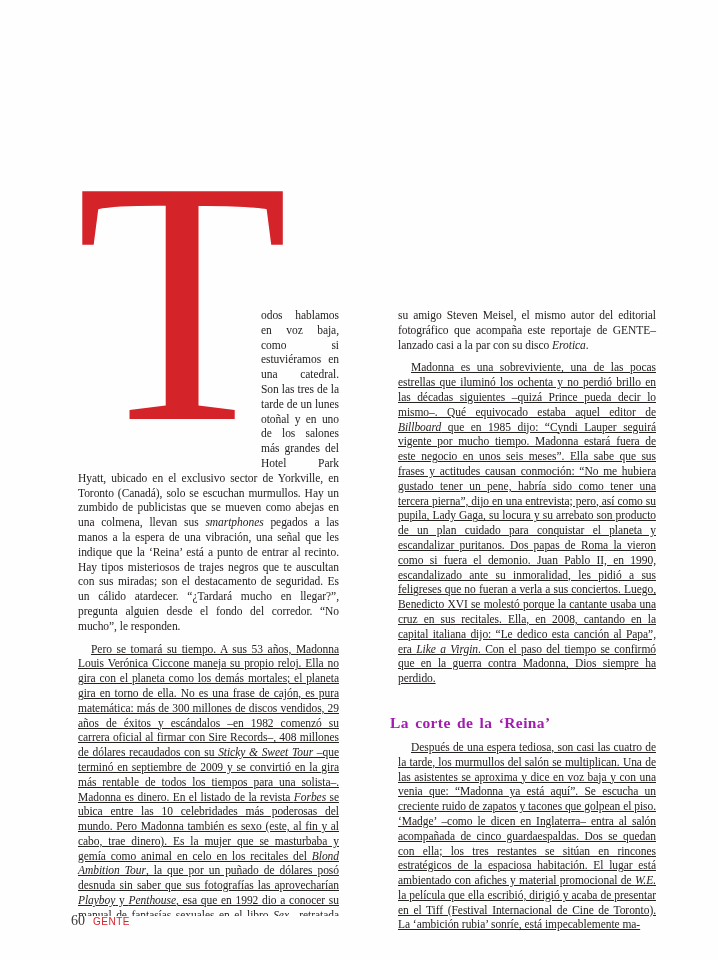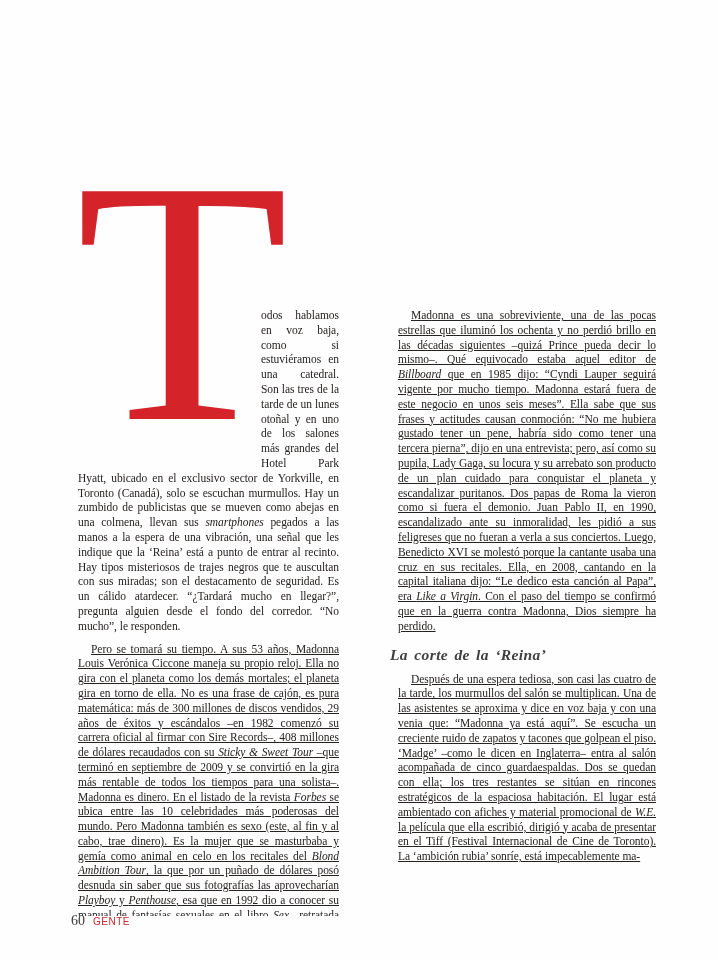--- a/index.html
+++ b/index.html
@@ -54,28 +54,27 @@
     text-align: justify;
     color: #262220;
     letter-spacing: -0.05px;
   }
   p.body.indent {
     text-indent: 13px;
     text-decoration: underline;
   }
   .it { font-style: italic; }
   .section-heading {
-    margin: 12px 0 5px 0;
+    margin: 28px 0 5px 0;
     font-family: "Liberation Serif", serif;
     font-size: 15.5px;
     font-weight: 700;
-    color: #404040;
+    color: #a21caf;
     letter-spacing: 0.4px;
     word-spacing: 2px;
-    font-style: italic;
   }
   .footer {
     position: absolute;
     left: 71px;
     top: 913px;
     display: flex;
     align-items: baseline;
     gap: 8px;
   }
   .page-num {
@@ -98,20 +97,21 @@
 
   <span class="dropcap">T</span>
 
   <div class="col col1">
     <div class="dropcap-spacer"></div>
     <p class="body"><span>odos hablamos en voz baja, como si estuviéramos en una catedral. Son las tres de la tarde de un lunes otoñal y en uno de los salones más grandes del Hotel Park Hyatt, ubicado en el exclusivo sector de Yorkville, en Toronto (Canadá), solo se escuchan murmullos. Hay un zumbido de publicistas que se mueven como abejas en una colmena, llevan sus </span><span class="it">smartphones</span><span> pegados a las manos a la espera de una vibración, una señal que les indique que la ‘Reina’ está a punto de entrar al recinto. Hay tipos misteriosos de trajes negros que te auscultan con sus miradas; son el destacamento de seguridad. Es un cálido atardecer. “¿Tardará mucho en llegar?”, pregunta alguien desde el fondo del corredor. “No mucho”, le responden.</span></p>
     <p class="body indent"><span>Pero se tomará su tiempo. A sus 53 años, Madonna Louis Verónica Ciccone maneja su propio reloj. Ella no gira con el planeta como los demás mortales; el planeta gira en torno de ella. No es una frase de cajón, es pura matemática: más de 300 millones de discos vendidos, 29 años de éxitos y escándalos –en 1982 comenzó su carrera oficial al firmar con Sire Records–, 408 millones de dólares recaudados con su </span><span class="it">Sticky &amp; Sweet Tour</span><span> –que terminó en septiembre de 2009 y se convirtió en la gira más rentable de todos los tiempos para una solista–. Madonna es dinero. En el listado de la revista </span><span class="it">Forbes</span><span> se ubica entre las 10 celebridades más poderosas del mundo. Pero Madonna también es sexo (este, al fin y al cabo, trae dinero). Es la mujer que se masturbaba y gemía como animal en celo en los recitales del </span><span class="it">Blond Ambition Tour</span><span>, la que por un puñado de dólares posó desnuda sin saber que sus fotografías las aprovecharían </span><span class="it">Playboy</span><span> y </span><span class="it">Penthouse</span><span>, esa que en 1992 dio a conocer su manual de fantasías sexuales en el libro </span><span class="it">Sex</span><span> –retratada por</span></p>
   </div>
 
   <div class="col col2">
+    <p class="body"><span>su amigo Steven Meisel, el mismo autor del editorial fotográfico que acompaña este reportaje de GENTE– lanzado casi a la par con su disco </span><span class="it">Erotica</span><span>.</span></p>
     <p class="body indent"><span>Madonna es una sobreviviente, una de las pocas estrellas que iluminó los ochenta y no perdió brillo en las décadas siguientes –quizá Prince pueda decir lo mismo–. Qué equivocado estaba aquel editor de </span><span class="it">Billboard</span><span> que en 1985 dijo: “Cyndi Lauper seguirá vigente por mucho tiempo. Madonna estará fuera de este negocio en unos seis meses”. Ella sabe que sus frases y actitudes causan conmoción: “No me hubiera gustado tener un pene, habría sido como tener una tercera pierna”, dijo en una entrevista; pero, así como su pupila, Lady Gaga, su locura y su arrebato son producto de un plan cuidado para conquistar el planeta y escandalizar puritanos. Dos papas de Roma la vieron como si fuera el demonio. Juan Pablo II, en 1990, escandalizado ante su inmoralidad, les pidió a sus feligreses que no fueran a verla a sus conciertos. Luego, Benedicto XVI se molestó porque la cantante usaba una cruz en sus recitales. Ella, en 2008, cantando en la capital italiana dijo: “Le dedico esta canción al Papa”, era </span><span class="it">Like a Virgin</span><span>. Con el paso del tiempo se confirmó que en la guerra contra Madonna, Dios siempre ha perdido.</span></p>
     <h2 class="section-heading">La corte de la ‘Reina’</h2>
     <p class="body indent"><span>Después de una espera tediosa, son casi las cuatro de la tarde, los murmullos del salón se multiplican. Una de las asistentes se aproxima y dice en voz baja y con una venia que: “Madonna ya está aquí”. Se escucha un creciente ruido de zapatos y tacones que golpean el piso. ‘Madge’ –como le dicen en Inglaterra– entra al salón acompañada de cinco guardaespaldas. Dos se quedan con ella; los tres restantes se sitúan en rincones estratégicos de la espaciosa habitación. El lugar está ambientado con afiches y material promocional de </span><span class="it">W.E.</span><span> la película que ella escribió, dirigió y acaba de presentar en el Tiff (Festival Internacional de Cine de Toronto). La ‘ambición rubia’ sonríe, está impecablemente ma-</span></p>
   </div>
 
   <div class="footer">
     <span class="page-num">60</span>
     <span class="magazine">GENTE</span>
   </div>
 

